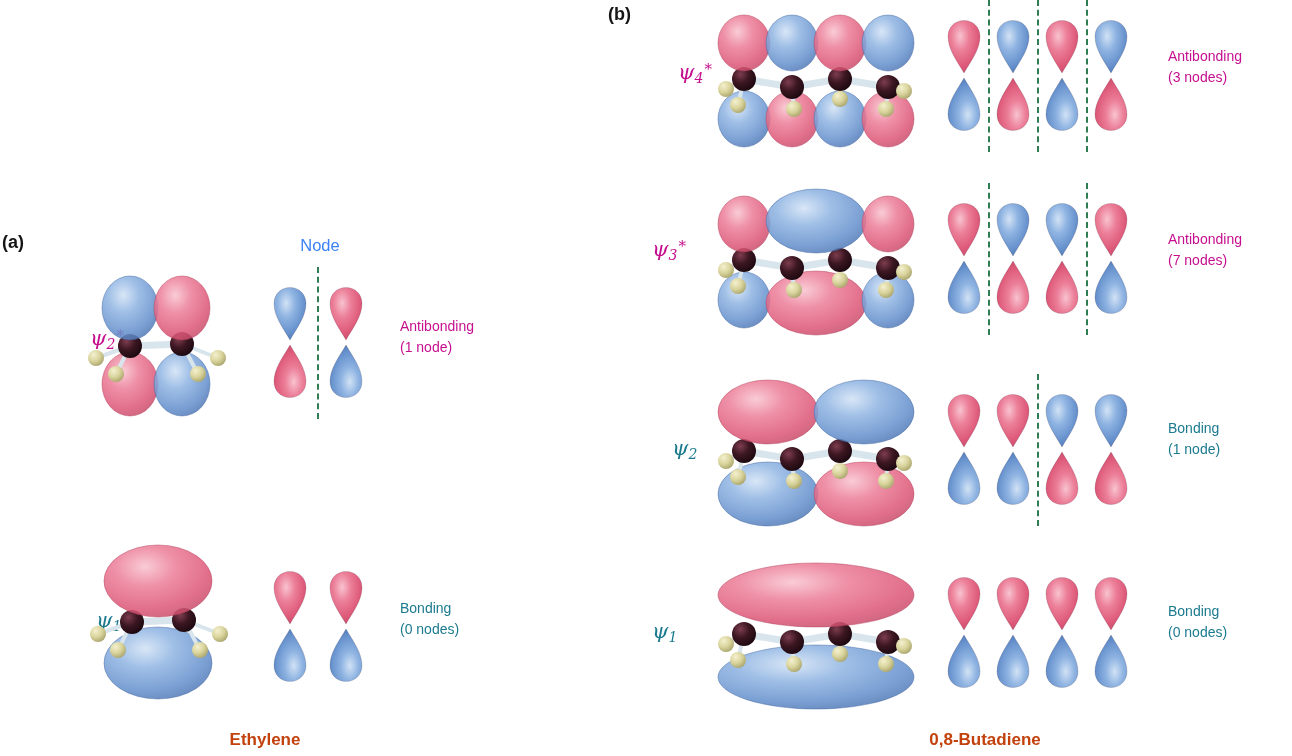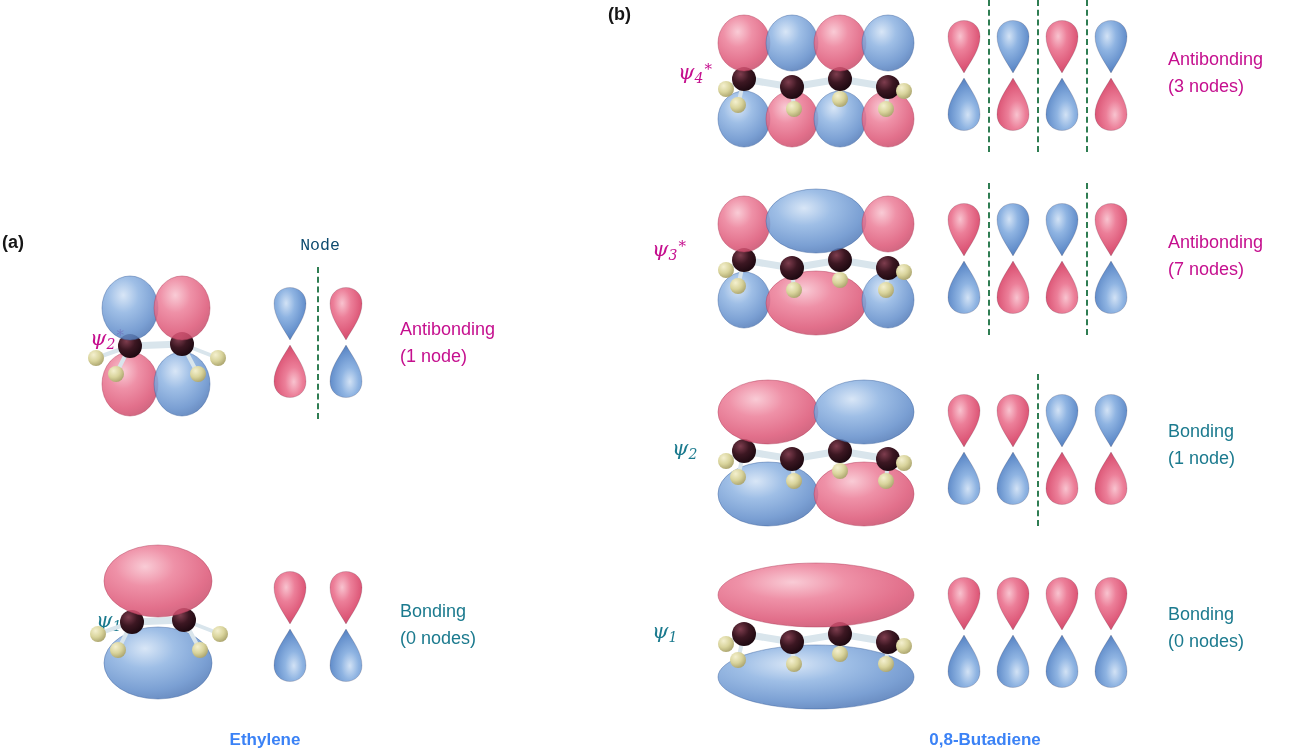--- a/index.html
+++ b/index.html
@@ -3,31 +3,31 @@
 <meta charset="utf-8">
 <style>
   * { margin:0; padding:0; box-sizing:border-box; }
   html,body { background:#ffffff; }
   body { font-family:"Liberation Sans", sans-serif; color:#111; }
   .stage { position:relative; width:1292px; height:756px; background:#ffffff; overflow:hidden; }
   .abs { position:absolute; }
 
   .magenta { color:#c50f8e; }
   .teal { color:#1b7a8e; }
-  .green { color:#0c4a6e;font-family:Liberation Mono, monospace; }
+  .green { color:#3b82f6; }
 
   .tag { font-weight:bold; font-size:18px; color:#161616; }
-  .mol-name { font-weight:bold; font-size:17px; color:#3b82f6; transform:translateX(-50%); white-space:nowrap; }
+  .mol-name { font-weight:bold; font-size:17px; color:#c2410c; transform:translateX(-50%); white-space:nowrap; }
   .node-label { font-size:16.5px; transform:translateX(-50%); white-space:nowrap; }
 
   .psi { font-family:"DejaVu Serif", serif; font-style:italic; font-size:21px; line-height:1.2; }
   .psi sub { font-size:14px; vertical-align:-4px; }
   .psi .star { font-size:15px; vertical-align:5px; margin-left:1px; }
 
-  .annotation { font-size:18px; line-height:1.5; white-space:nowrap; }
+  .annotation { font-size:14px; line-height:1.5; white-space:nowrap; }
 
   .schematic { display:flex; align-items:center; height:117px; }
   .orb-unit { display:flex; flex-direction:column; gap:3px; }
   .lobe { width:40px; height:57px; display:block; }
   .orb-gap { width:16px; height:117px; position:relative; }
   .schematic.narrow .orb-gap { width:9px; }
   .node-line { position:absolute; left:50%; top:50%; transform:translate(-50%,-50%);
                height:152px; width:0; border-left:2px dashed #2f7d52; }
 
   .molecule { overflow:visible; }

